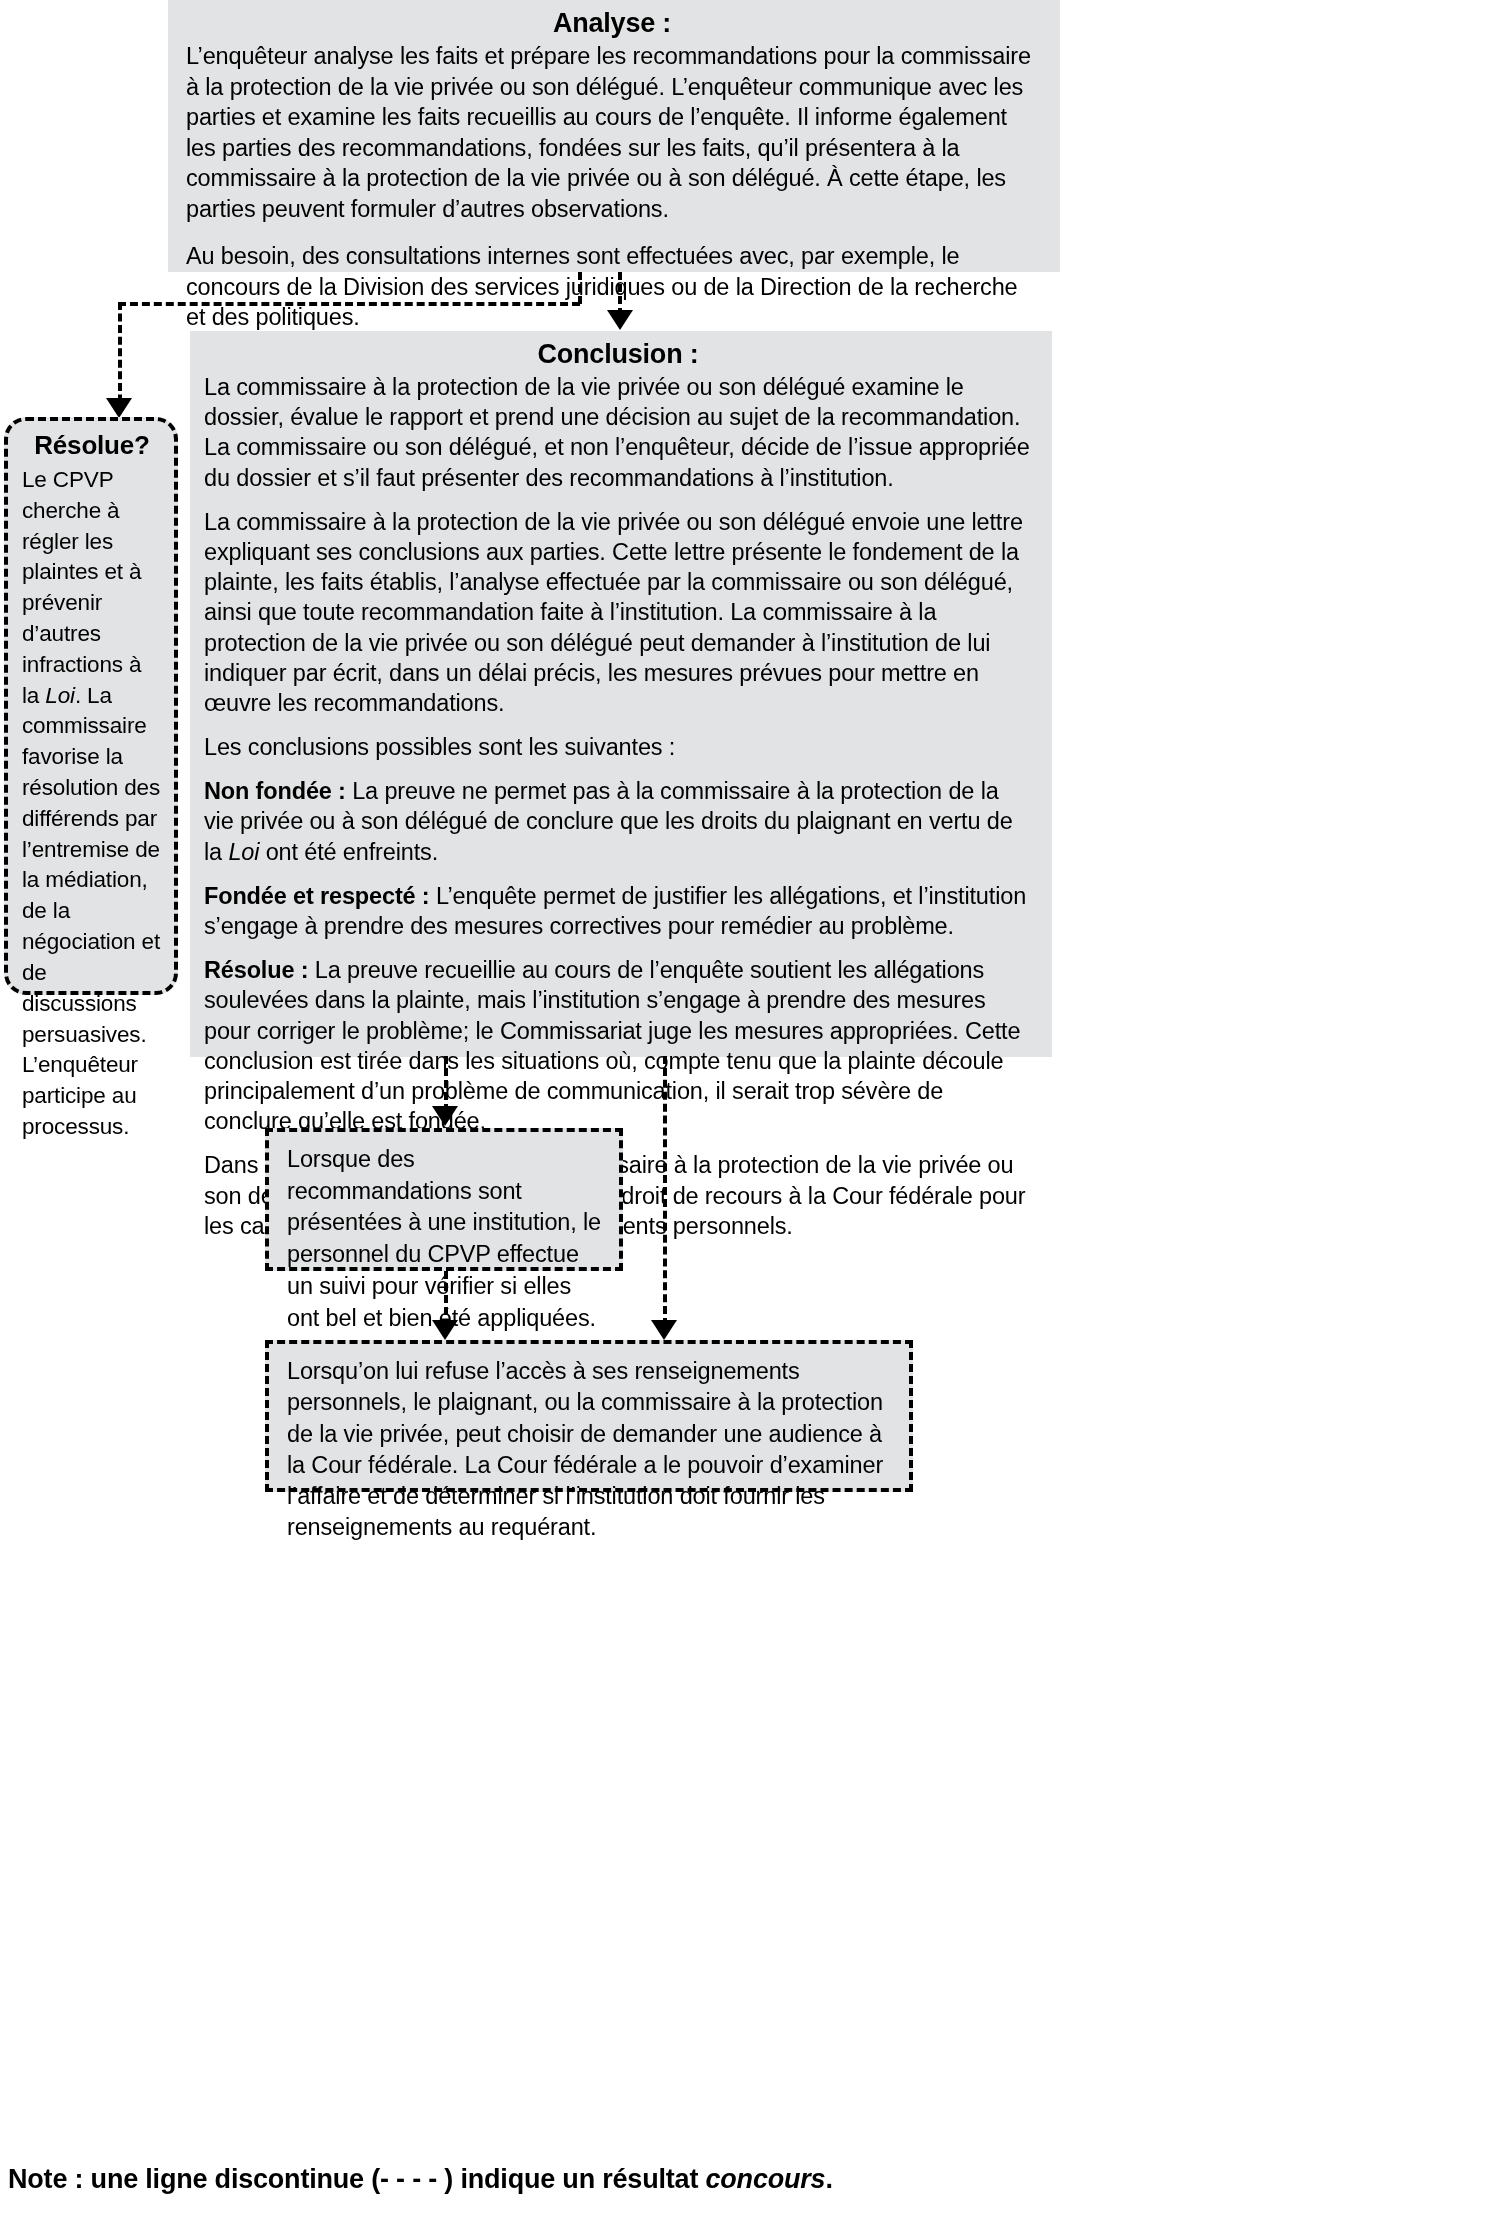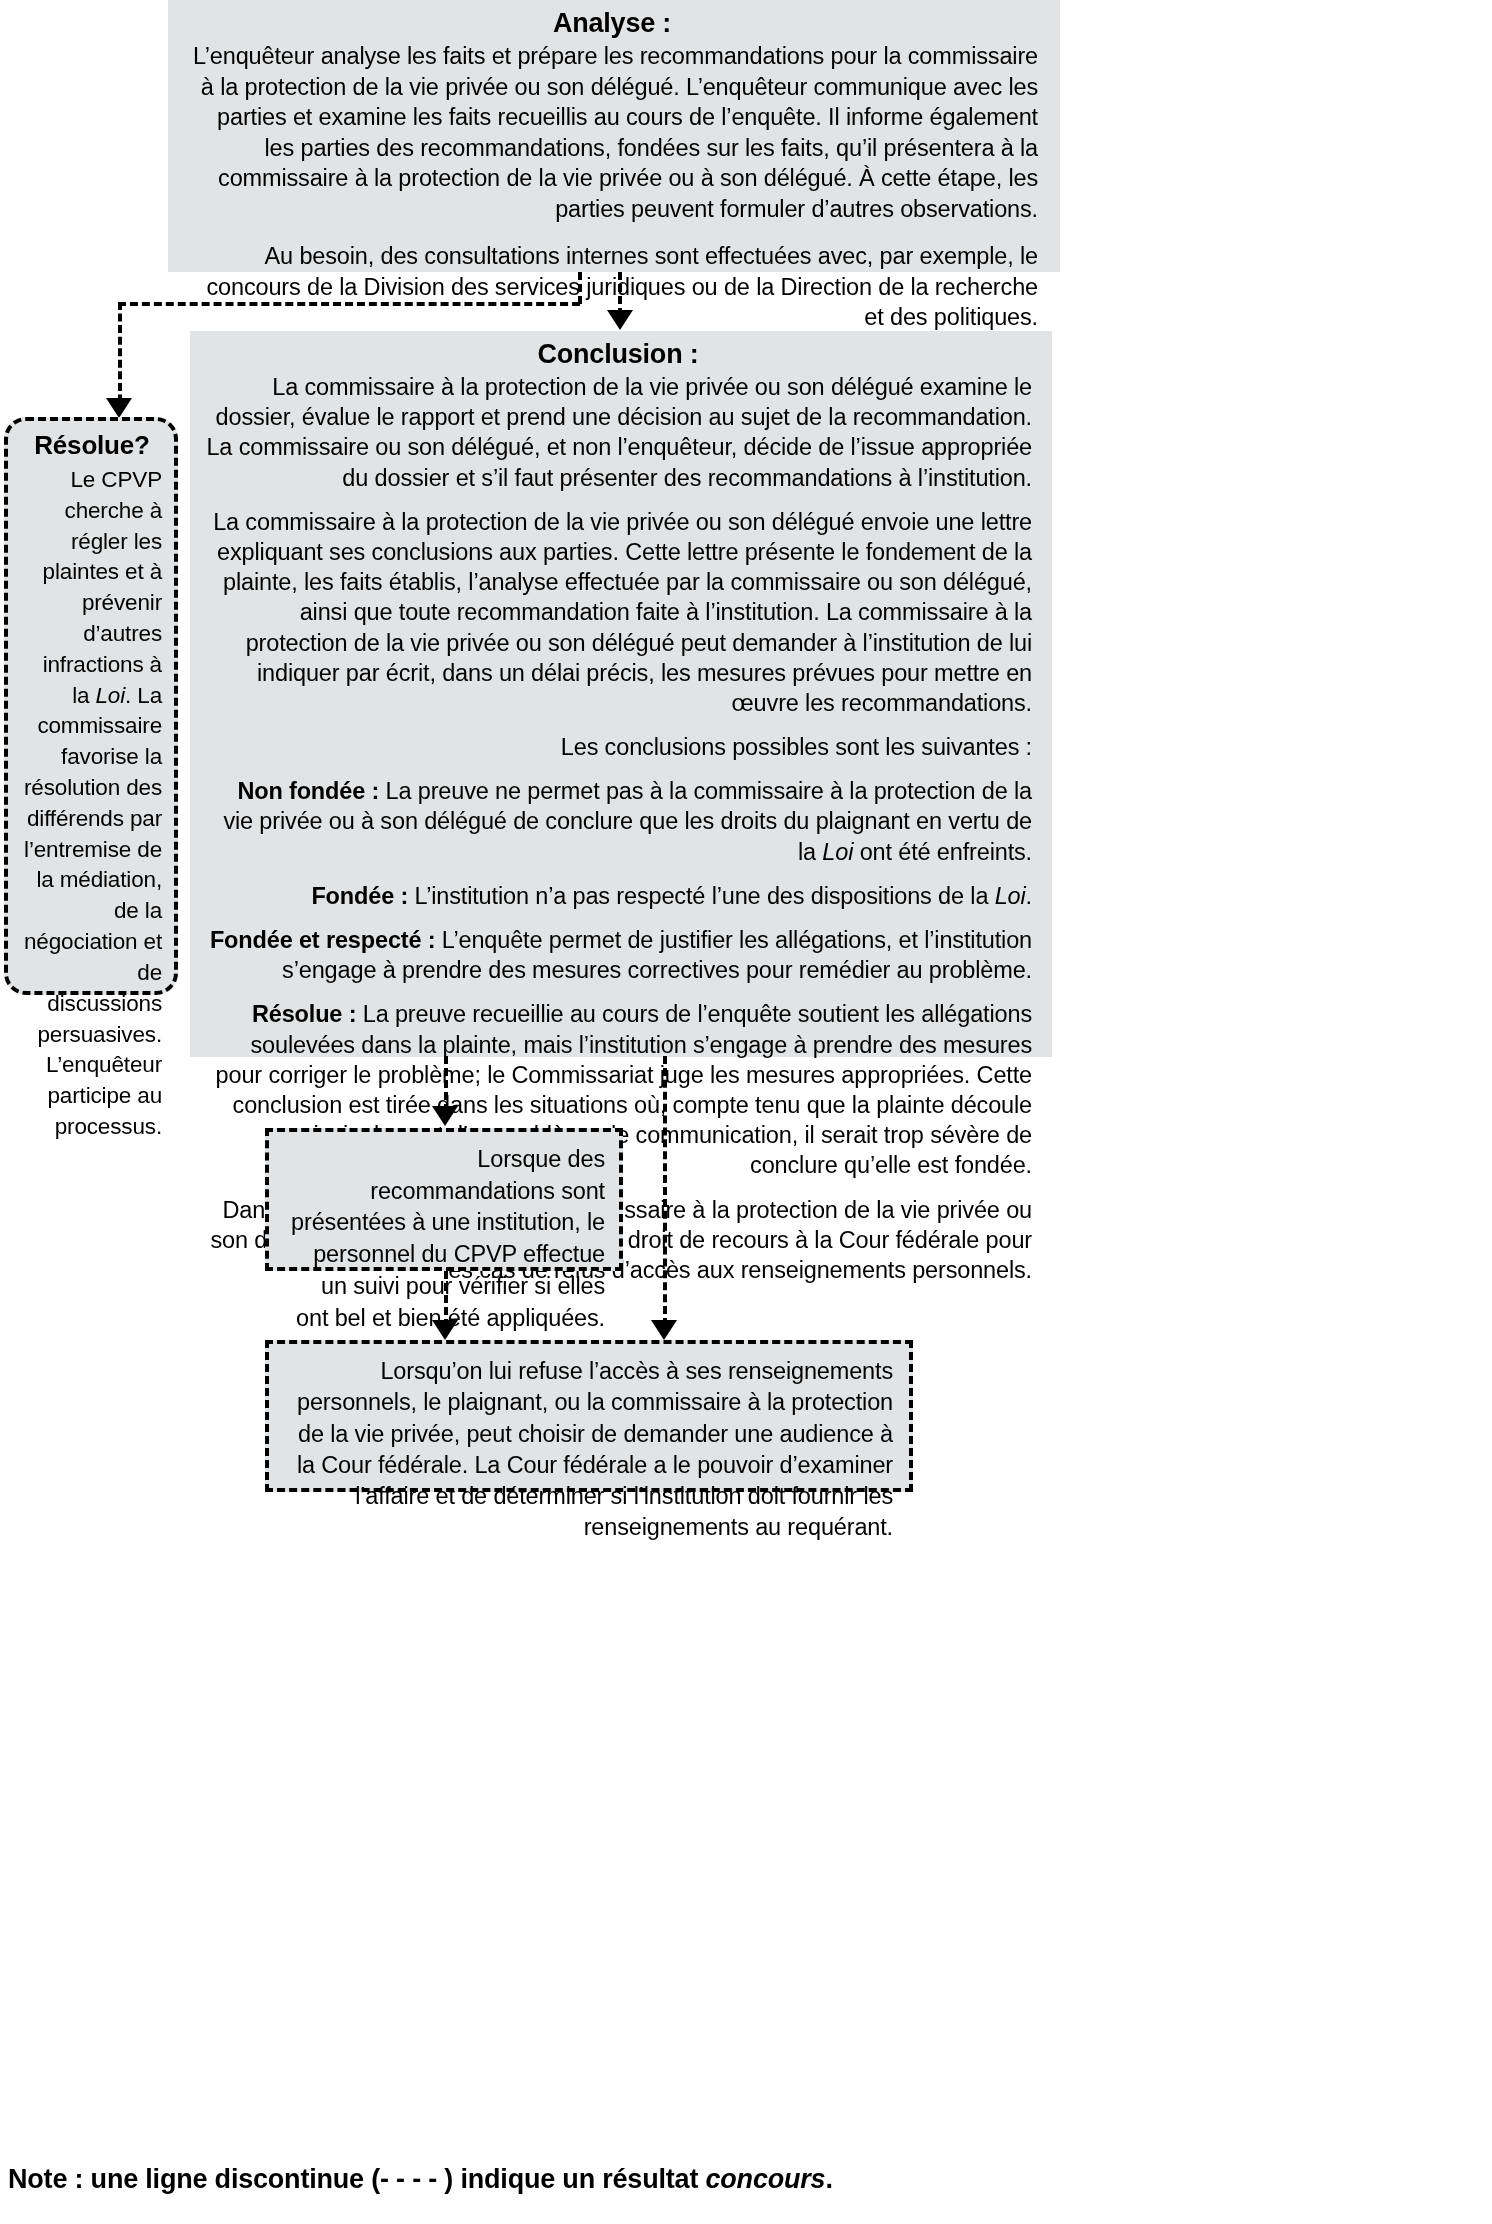--- a/index.html
+++ b/index.html
@@ -33,21 +33,21 @@
     font-size: 27px;
     line-height: 1.15;
     letter-spacing: -0.2px;
     margin: 0 0 3px 0;
   }
   p.para {
     margin: 0 0 17px 0;
     font-size: 23.5px;
     line-height: 1.30;
     letter-spacing: -0.15px;
-    text-align: right;
+    text-align: left;
     font-stretch: condensed;
   }
   p.para:last-child { margin-bottom: 0; }
   .lbl {
     font-weight: bold;
   }
   .ital { font-style: italic; }
 
   
   #analyse-box {
@@ -187,23 +187,20 @@
   <div class="box-title">Conclusion :</div>
 
   <p class="para">La commissaire à la protection de la vie privée ou son délégué examine le dossier, évalue le rapport et prend une décision au sujet de la recommandation. La commissaire ou son délégué, et non l’enquêteur, décide de l’issue appropriée du dossier et s’il faut présenter des recommandations à l’institution.</p>
   <p class="para">La commissaire à la protection de la vie privée ou son délégué envoie une lettre expliquant ses conclusions aux parties. Cette lettre présente le fondement de la plainte, les faits établis, l’analyse effectuée par la commissaire ou son délégué, ainsi que toute recommandation faite à l’institution. La commissaire à la protection de la vie privée ou son délégué peut demander à l’institution de lui indiquer par écrit, dans un délai précis, les mesures prévues pour mettre en œuvre les recommandations.</p>
   <p class="para">Les conclusions possibles sont les suivantes :</p>
 
   <p class="para">
     <span class="lbl">Non fondée :</span><span> La preuve ne permet pas à la commissaire à la protection de la vie privée ou à son délégué de conclure que les droits du plaignant en vertu de la </span><span class="ital">Loi</span><span> ont été enfreints.</span>
   </p>
 
-  <p class="para">
-    <span class="lbl">Fondée :</span><span> L’institution n’a pas respecté l’une des dispositions de la </span><span class="ital">Loi</span><span>.</span>
-  </p>
 
   <p class="para">
     <span class="lbl">Fondée et respecté :</span><span> L’enquête permet de justifier les allégations, et l’institution s’engage à prendre des mesures correctives pour remédier au problème.</span>
   </p>
 
   <p class="para">
     <span class="lbl">Résolue :</span><span> La preuve recueillie au cours de l’enquête soutient les allégations soulevées dans la plainte, mais l’institution s’engage à prendre des mesures pour corriger le problème; le Commissariat juge les mesures appropriées. Cette conclusion est tirée dans les situations où, compte tenu que la plainte découle principalement d’un problème de communication, il serait trop sévère de conclure qu’elle est fondée.</span>
   </p>
 
   <p class="para">Dans la lettre de conclusions, la commissaire à la protection de la vie privée ou son délégué informe le plaignant de son droit de recours à la Cour fédérale pour les cas de refus d’accès aux renseignements personnels.</p>

